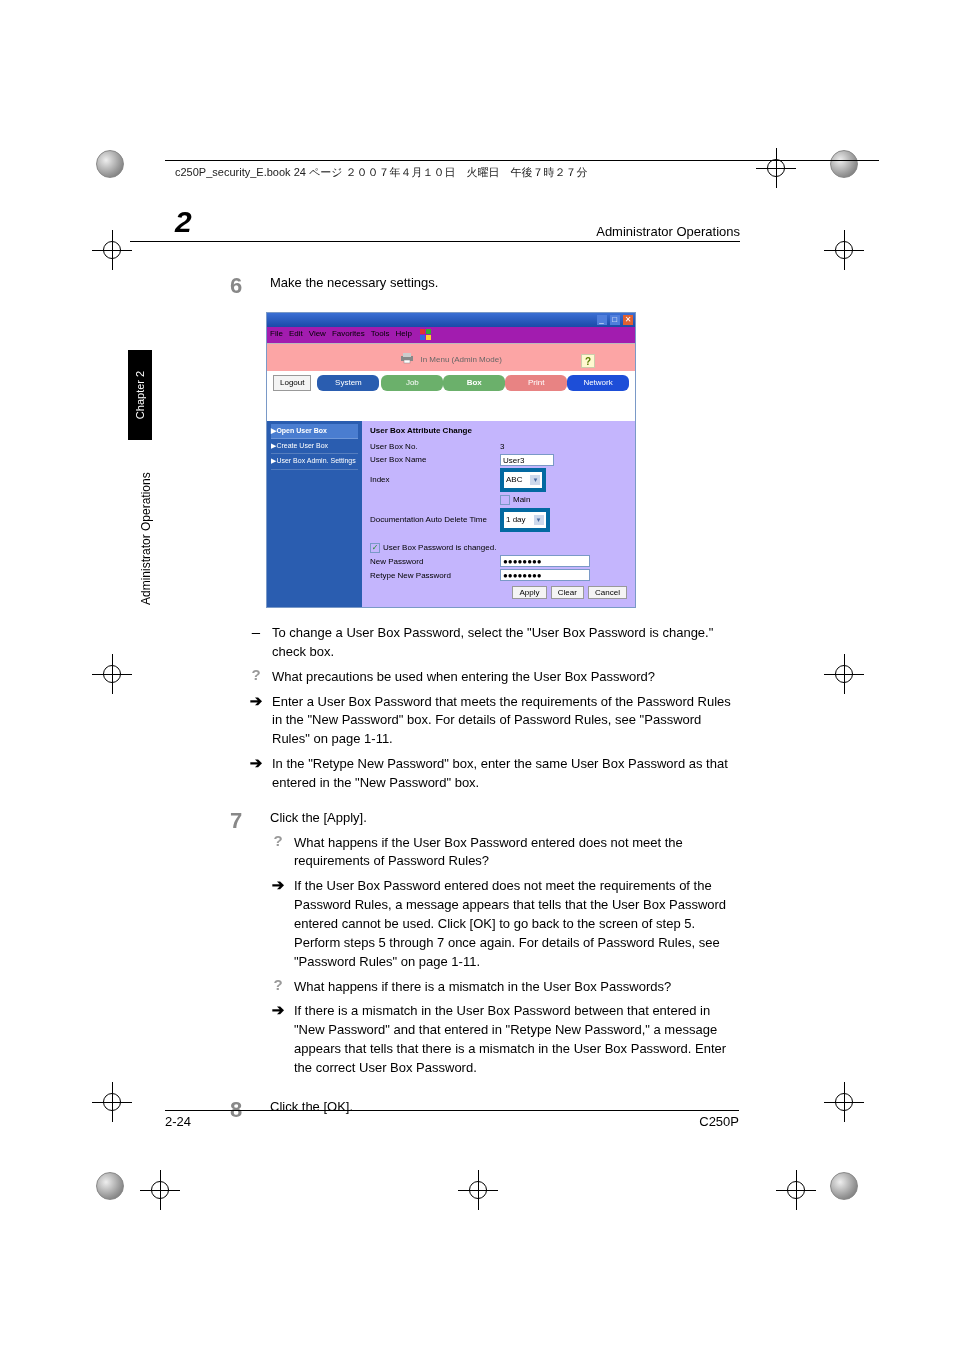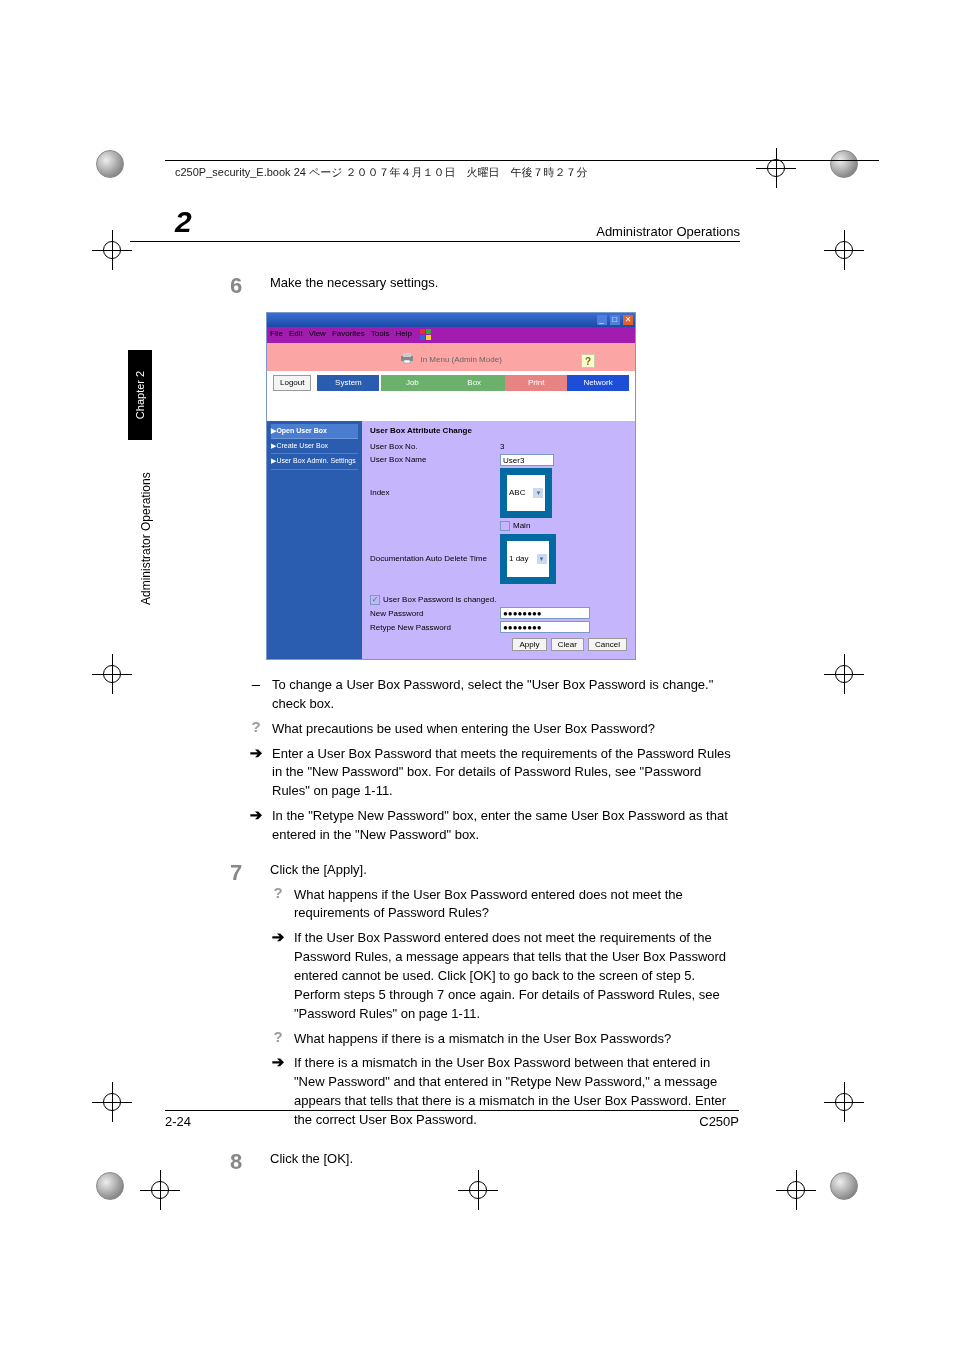--- a/index.html
+++ b/index.html
@@ -195,24 +195,25 @@
   .ss-tabs {
     display: flex;
     margin: 2px 6px 0;
   }
   .ss-tab {
     flex: 1;
     text-align: center;
     padding: 2px 0;
     font-size: 8px;
     color: #fff;
+    border-radius: 6px;
   }
   .t-sys { background: #2a5db0; margin-right: 2px; }
   .t-job { background: #6bb06b; }
-  .t-box { background: #6bb06b; }
+  .t-box { background: #6bb06b; font-weight: bold; }
   .t-print { background: #e88383; }
   .t-net { background: #1d4ed8; }
   .ss-body {
     display: flex;
     background: #c4b5fd;
     margin-top: 28px;
   }
   .ss-side {
     width: 95px;
     background: #2a5db0;
@@ -236,25 +237,25 @@
   }
   .ss-row .lbl { width: 130px; }
   .ss-input {
     border: 1px solid #7a99c7;
     background: #fff;
     height: 12px;
     padding: 0 2px;
     font-size: 8px;
   }
   .ss-select {
-    border: 7px solid #0369a1;
+    border: 4px solid #0369a1;
     background: #fff;
     height: 13px;
     font-size: 8px;
-    padding: 18px 2px;
+    padding: 8px 2px;
     display: inline-flex;
     align-items: center;
     gap: 8px;
   }
   .ss-select .arrow {
     background: #cdd9ec;
     color: #4a6aa0;
     width: 10px;
     text-align: center;
     font-size: 7px;

